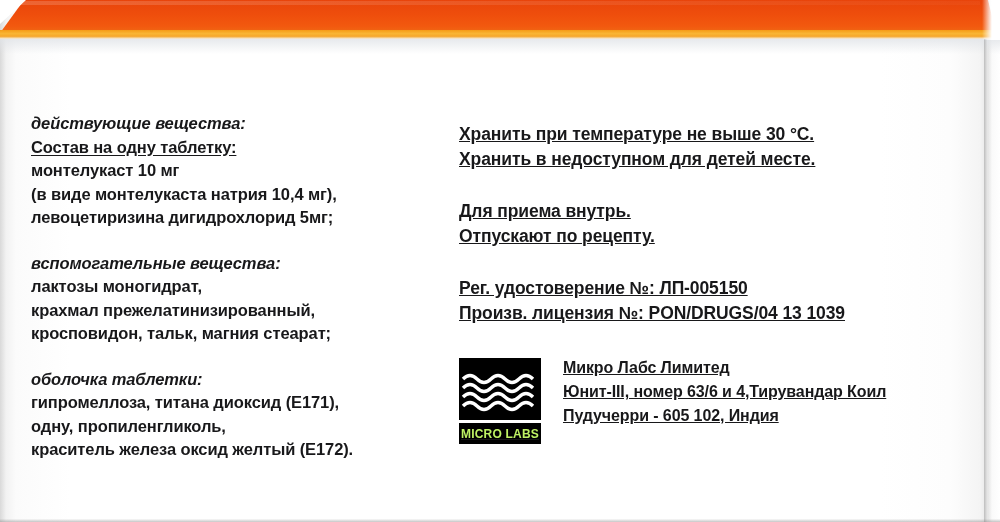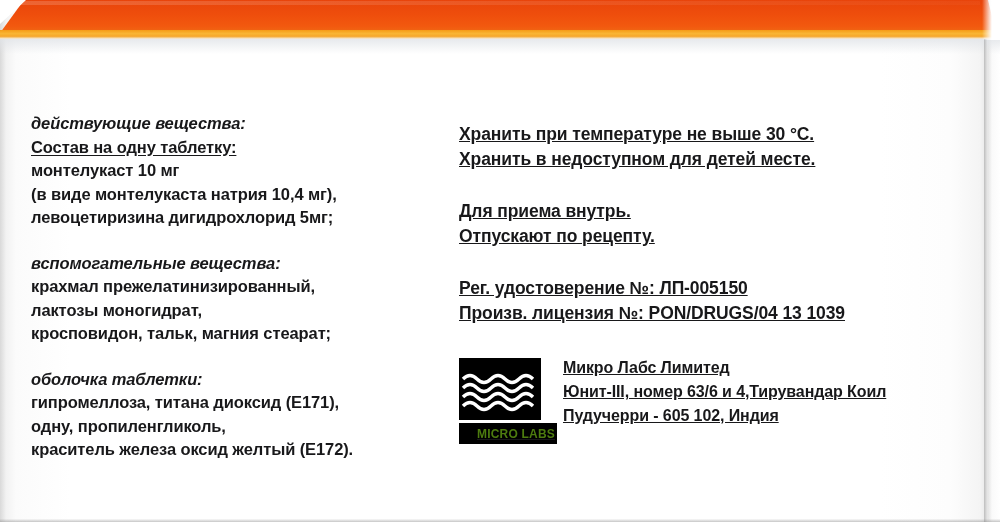--- a/index.html
+++ b/index.html
@@ -179,29 +179,28 @@
   .logo-mark svg {
     position: absolute;
     left: 0;
     top: 14px;
   }
   .logo-word {
     width: 82px;
     height: 21px;
     background: #000000;
     margin-top: 3px;
-    color: #4d7c0f;
+    color: #bef264;
     font-size: 12px;
     font-weight: bold;
     letter-spacing: 0.2px;
     display: flex;
     align-items: center;
     justify-content: center;
     font-family: "Liberation Sans", sans-serif;
-    padding-left: 16px;
   }
   .mfr-lines .line {
     font-size: 16px;
     line-height: 24px;
   }
 </style>
 </head>
 <body>
 
 <div id="package">
@@ -229,22 +228,22 @@
         <div class="line underline">Состав на одну таблетку:</div>
         <div class="line">монтелукаст 10 мг</div>
         <div class="line">(в виде монтелукаста натрия 10,4 мг),</div>
         <div class="line">левоцетиризина дигидрохлорид 5мг;</div>
       </div>
 
       <div class="spacer-block"></div>
 
       <div class="block">
         <div class="line italic">вспомогательные вещества:</div>
+        <div class="line">лактозы моногидрат,</div>
         <div class="line">крахмал прежелатинизированный,</div>
-        <div class="line">лактозы моногидрат,</div>
         <div class="line">кросповидон, тальк, магния стеарат;</div>
       </div>
 
       <div class="spacer-block"></div>
 
       <div class="block">
         <div class="line italic">оболочка таблетки:</div>
         <div class="line">гипромеллоза, титана диоксид (Е171),</div>
         <div class="line">одну, пропиленгликоль,</div>
         <div class="line">краситель железа оксид желтый (Е172).</div>

